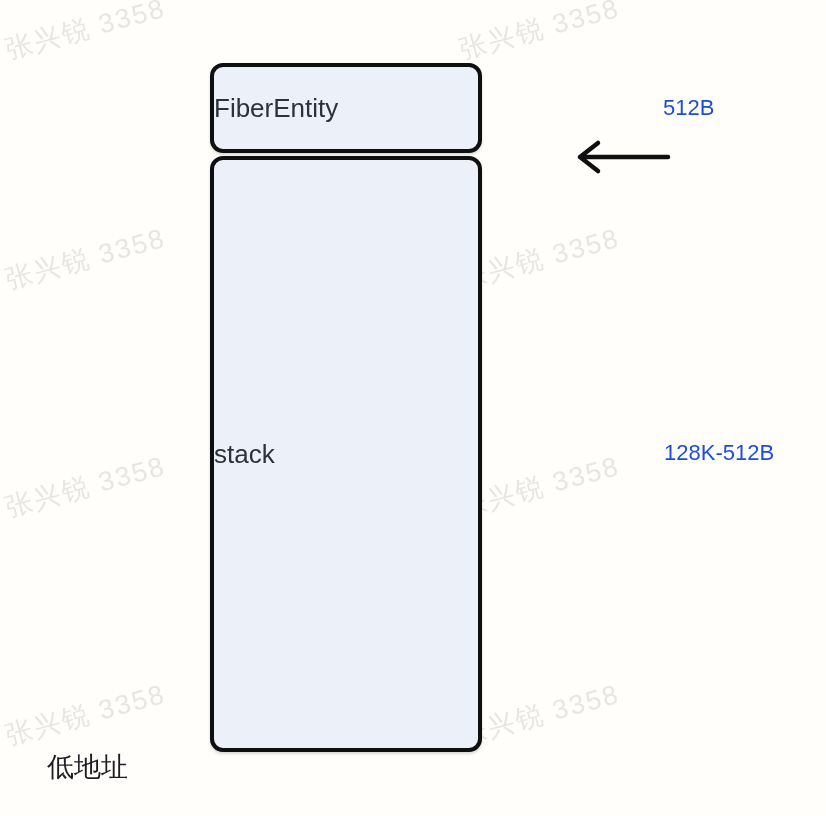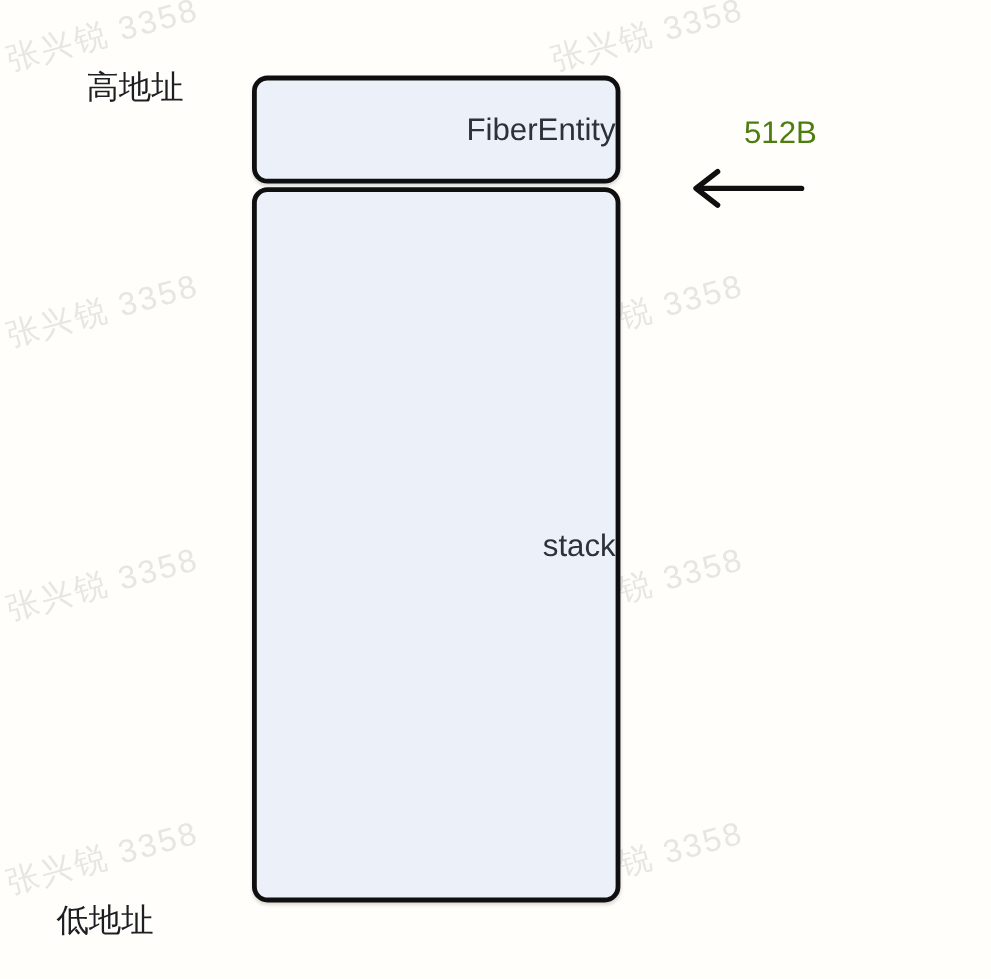--- a/index.html
+++ b/index.html
@@ -41,42 +41,43 @@
     font-size: 27px;
     color: #1c1e22;
     white-space: nowrap;
   }
   .addr-high { left: 72px; top: 55px; }
   .addr-low  { left: 47px; top: 733px; margin-top: 16px; }
   
   .memory-box {
     position: absolute;
     left: 210px;
-    width: 307px;
+    width: 272px;
     box-sizing: border-box;
     border: 4px solid #0f0f0f;
     border-radius: 13px;
     background: #ecf0f8;
     box-shadow: 0 2px 3px rgba(0,0,0,0.15);
     display: flex;
     align-items: center;
-    justify-content: flex-end;
+    justify-content: flex-start;
   }
   .box-fiber { top: 63px;  height: 90px; }
-  .box-stack { top: 156px; height: 596px; padding-left: 44px; }
+  .box-stack { top: 156px; height: 596px; }
   .memory-box .box-label {
     font-size: 26px;
     color: #2c313a;
   }
   
   .annotation {
     position: absolute;
-    font-size: 26px;
-    color: #4d7c0f;
+    font-size: 22px;
+    color: #1d4ed8;
     white-space: nowrap;
+    margin-left: 43px;
   }
   .size-fiber   { left: 620px; top: 95px; }
   .size-stack   { left: 621px; top: 440px; }
   .this-pointer { left: 674px; top: 140px; }
   .arrow-wrap {
     position: absolute;
     left: 573px;
     top: 139px;
     width: 100px;
     height: 36px;
@@ -89,32 +90,32 @@
 
   <span class="wm c1 r1">张兴锐 3358</span>
   <span class="wm c2 r1">张兴锐 3358</span>
   <span class="wm c1 r2">张兴锐 3358</span>
   <span class="wm c2 r2">张兴锐 3358</span>
   <span class="wm c1 r3">张兴锐 3358</span>
   <span class="wm c2 r3">张兴锐 3358</span>
   <span class="wm c1 r4">张兴锐 3358</span>
   <span class="wm c2 r4">张兴锐 3358</span>
 
-  <div class="addr-label addr-high">高地址</div>
   <div class="addr-label addr-low">低地址</div>
 
   <div class="memory-box box-fiber">
     <span class="box-label">FiberEntity</span>
   </div>
 
   <div class="memory-box box-stack">
     <span class="box-label">stack</span>
   </div>
 
   <div class="annotation size-fiber">512B</div>
+  <div class="annotation size-stack">128K-512B</div>
 
   <div class="arrow-wrap">
     <svg width="100" height="36" viewBox="0 0 100 36">
       <line x1="8" y1="18" x2="95" y2="18" stroke="#0f0f0f" stroke-width="4.5" stroke-linecap="round"></line>
       <polyline points="25,4 7,18 25,32" fill="none" stroke="#0f0f0f" stroke-width="4.5" stroke-linecap="round" stroke-linejoin="round"></polyline>
     </svg>
   </div>
 
 </div>
 

